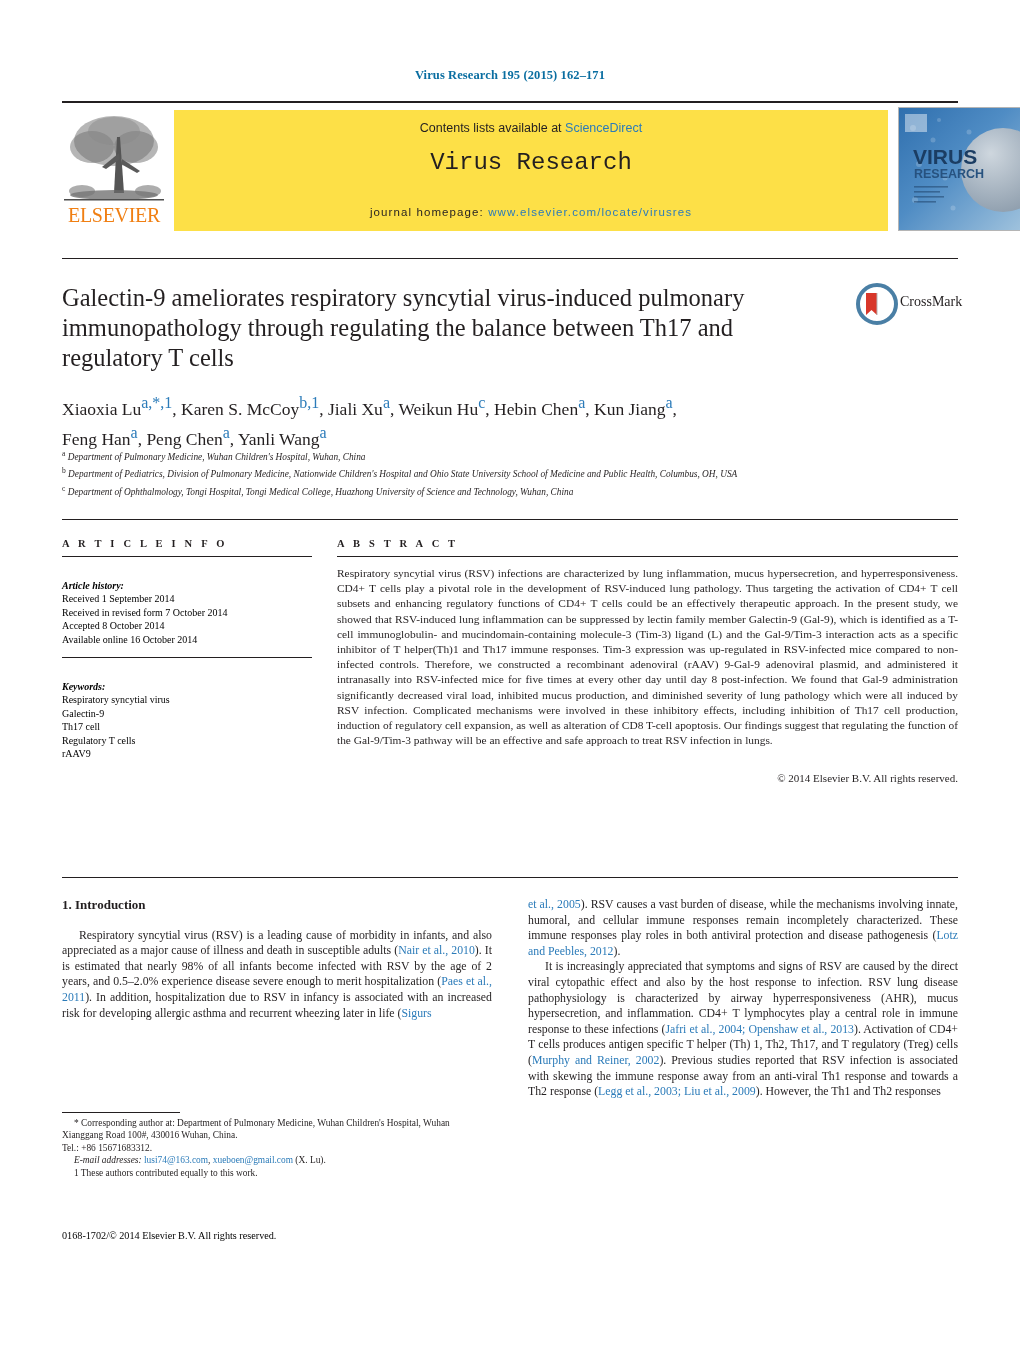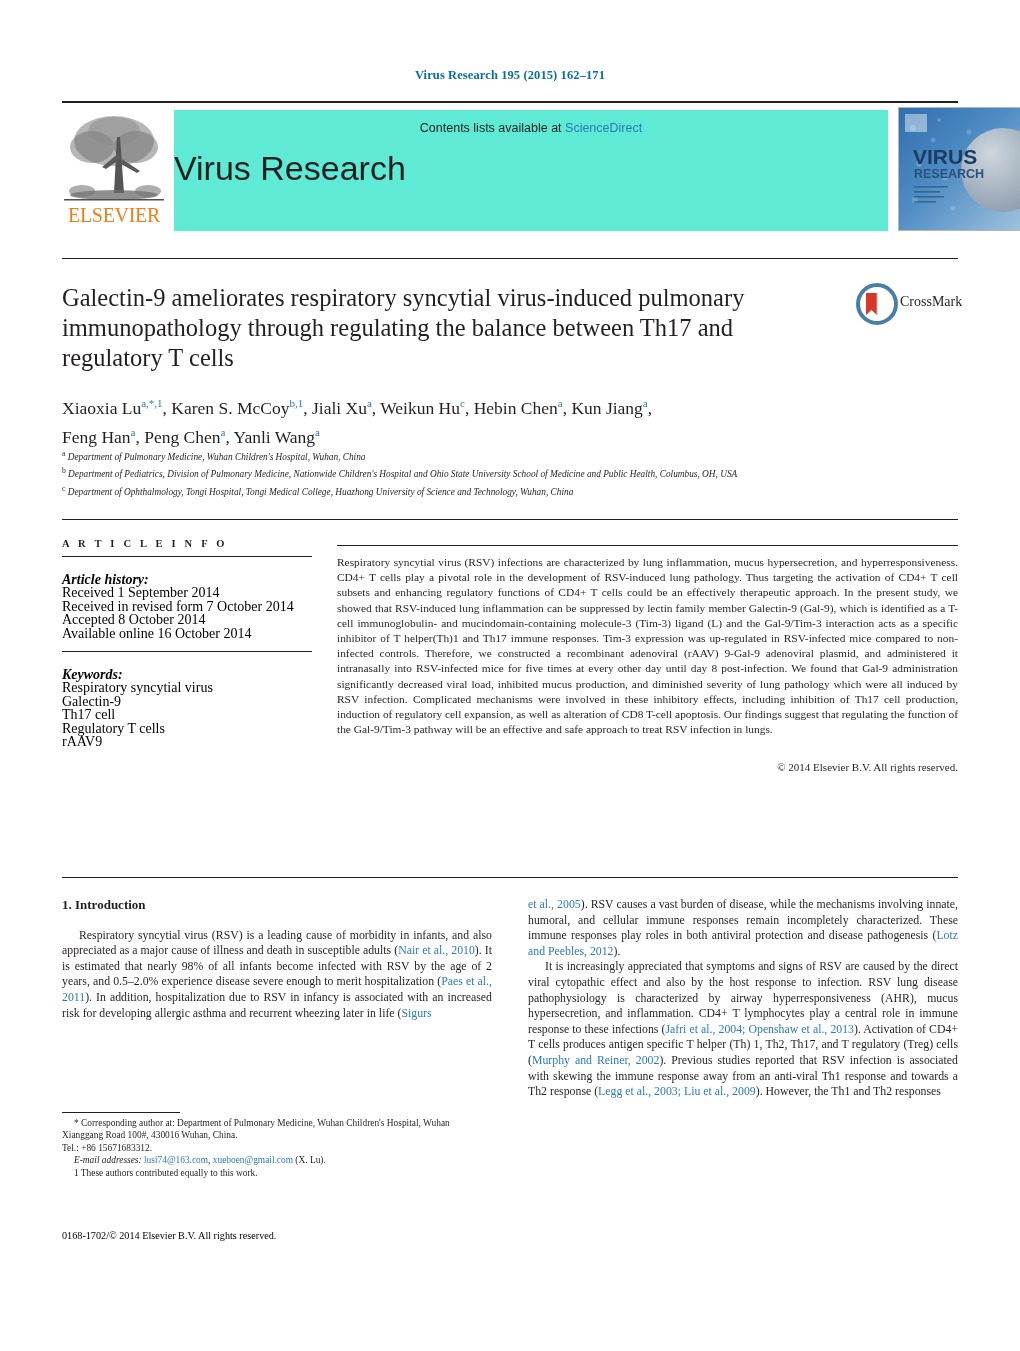--- a/index.html
+++ b/index.html
@@ -31,32 +31,32 @@
     position:absolute;left:0;top:4px;width:104px;height:124px;
   }
   .tree-svg{display:block;}
   .elsevier-word{
     position:absolute;left:0;bottom:4px;width:104px;text-align:center;
     font-family:"Liberation Serif", serif;
     font-size:20px;font-weight:normal;color:#f07f13;letter-spacing:-0.3px;
   }
   .grey-band{
     position:absolute;left:112px;top:7px;width:714px;height:121px;
-    background:#5eead4;
+    background:#fde047;
   }
   .contents-line{
     position:absolute;top:11px;left:0;width:714px;text-align:center;
     font-family:"Liberation Sans", sans-serif;
     font-size:12.5px;color:#231f20;
   }
   .contents-line .sd{color:#2b7bb9;}
   .journal-title-big{
-    position:absolute;top:39px;left:0;width:714px;text-align:left;
-    font-family:Liberation Sans, sans-serif;
-    font-size:34px;color:#231f20;
+    position:absolute;top:39px;left:0;width:714px;text-align:center;
+    font-family:Liberation Mono, monospace;
+    font-size:24px;color:#231f20;
   }
   .homepage-line{
     position:absolute;top:96px;left:0;width:714px;text-align:center;
     font-family:"Liberation Sans", sans-serif;
     font-size:11.5px;color:#231f20;letter-spacing:1.1px;
   }
   .homepage-line .url{color:#2b7bb9;}
   .cover-thumb{
     position:absolute;left:836px;top:4px;width:124px;height:124px;
     border:1px solid #b5b5b5;box-sizing:border-box;
@@ -77,39 +77,39 @@
   }
   .crossmark-label{
     position:absolute;left:44px;top:11px;
     font-size:14px;color:#231f20;font-family:"Liberation Serif",serif;
   }
   
   .authors{
     position:absolute;left:62px;top:391px;width:800px;
     font-size:17.5px;line-height:24px;color:#231f20;
   }
-  .authors sup{font-size:11px;color:#2b7bb9;vertical-align:super;}
+  .authors sup{font-size:16px;color:#2b7bb9;vertical-align:super;}
   .affils{
     position:absolute;left:62px;top:447px;width:800px;
     font-size:9.3px;line-height:13.2px;color:#231f20;font-style:italic;
   }
   .affils sup{font-style:normal;font-size:7.5px;vertical-align:super;}
   
   .mid-rule{
     position:absolute;left:62px;top:519px;width:896px;height:0;
     border-top:1px solid #231f20;
   }
   .col-info{position:absolute;left:62px;top:538px;width:250px;}
   .col-abs{position:absolute;left:337px;top:538px;width:621px;}
   .sec-head{
     font-size:10.5px;font-weight:bold;letter-spacing:3.2px;
     color:#231f20;font-family:"Liberation Serif",serif;
   }
   .thin-rule{border-top:1px solid #231f20;margin-top:7px;}
-  .info-block{margin-top:16px;font-size:14px;line-height:13.4px;}
+  .info-block{margin-top:22px;font-size:10px;line-height:13.4px;}
   .info-block .lbl{font-style:italic;font-weight:bold;}
   .info-rule2{border-top:1px solid #231f20;margin-top:11px;}
   .abs-body{
     margin-top:9px;font-size:11.4px;line-height:15.2px;text-align:justify;
     color:#231f20;
   }
   .copyright{
     margin-top:24px;text-align:right;font-size:11px;color:#231f20;
   }
   
@@ -171,20 +171,23 @@
         <rect x="2" y="92" width="100" height="1.5" fill="#4d4d4d"></rect>
       </svg>
       <div class="elsevier-word">ELSEVIER</div>
     </div>
 
     <div class="grey-band">
       <div class="contents-line">
         <span>Contents lists available at </span><span class="sd">ScienceDirect</span>
       </div>
       <div class="journal-title-big">Virus Research</div>
+      <div class="homepage-line">
+        <span>journal homepage: </span><span class="url">www.elsevier.com/locate/virusres</span>
+      </div>
     </div>
 
     <div class="cover-thumb">
       <svg width="122" height="122" viewBox="0 0 122 122">
         <defs>
           <linearGradient id="cg" x1="0" y1="0" x2="1" y2="1">
             <stop offset="0%" stop-color="#2f6fae"></stop>
             <stop offset="45%" stop-color="#4f8cc4"></stop>
             <stop offset="100%" stop-color="#9fc2dd"></stop>
           </linearGradient>
@@ -259,20 +262,21 @@
       <div class="lbl">Keywords:</div>
       <div>Respiratory syncytial virus</div>
       <div>Galectin-9</div>
       <div>Th17 cell</div>
       <div>Regulatory T cells</div>
       <div>rAAV9</div>
     </div>
   </div>
 
   <div class="col-abs">
+    <div class="sec-head">A B S T R A C T</div>
     <div class="thin-rule"></div>
     <div class="abs-body">Respiratory syncytial virus (RSV) infections are characterized by lung inflammation, mucus hypersecretion, and hyperresponsiveness. CD4+ T cells play a pivotal role in the development of RSV-induced lung pathology. Thus targeting the activation of CD4+ T cell subsets and enhancing regulatory functions of CD4+ T cells could be an effectively therapeutic approach. In the present study, we showed that RSV-induced lung inflammation can be suppressed by lectin family member Galectin-9 (Gal-9), which is identified as a T-cell immunoglobulin- and mucindomain-containing molecule-3 (Tim-3) ligand (L) and the Gal-9/Tim-3 interaction acts as a specific inhibitor of T helper(Th)1 and Th17 immune responses. Tim-3 expression was up-regulated in RSV-infected mice compared to non-infected controls. Therefore, we constructed a recombinant adenoviral (rAAV) 9-Gal-9 adenoviral plasmid, and administered it intranasally into RSV-infected mice for five times at every other day until day 8 post-infection. We found that Gal-9 administration significantly decreased viral load, inhibited mucus production, and diminished severity of lung pathology which were all induced by RSV infection. Complicated mechanisms were involved in these inhibitory effects, including inhibition of Th17 cell production, induction of regulatory cell expansion, as well as alteration of CD8 T-cell apoptosis. Our findings suggest that regulating the function of the Gal-9/Tim-3 pathway will be an effective and safe approach to treat RSV infection in lungs.</div>
     <div class="copyright">© 2014 Elsevier B.V. All rights reserved.</div>
   </div>
 
   <div class="body-rule"></div>
 
   <div class="bodycol left">
     <div class="sect-title">1.  Introduction</div>
     <p>Respiratory syncytial virus (RSV) is a leading cause of morbidity in infants, and also appreciated as a major cause of illness and death in susceptible adults (<span class="cite">Nair et al., 2010</span>). It is estimated that nearly 98% of all infants become infected with RSV by the age of 2 years, and 0.5–2.0% experience disease severe enough to merit hospitalization (<span class="cite">Paes et al., 2011</span>). In addition, hospitalization due to RSV in infancy is associated with an increased risk for developing allergic asthma and recurrent wheezing later in life (<span class="cite">Sigurs</span></p>

